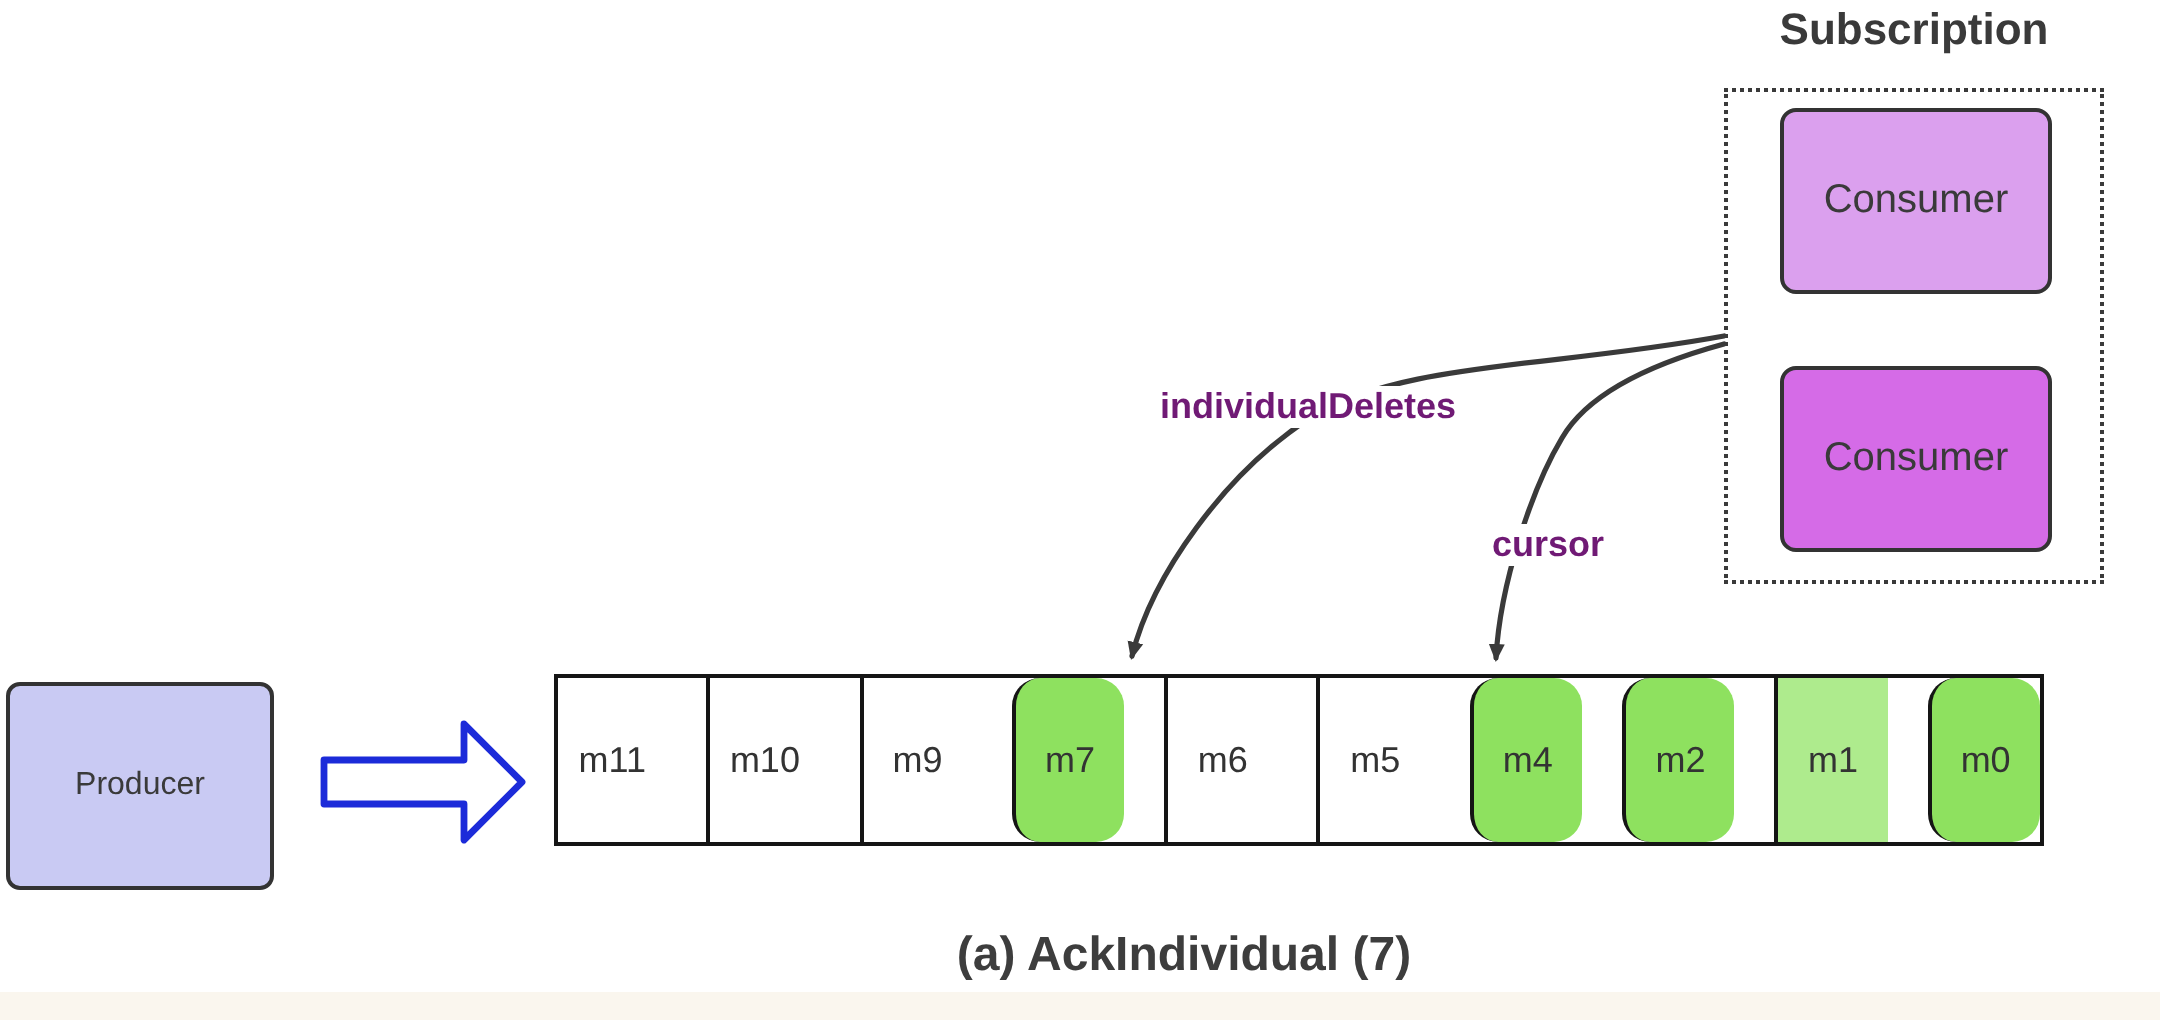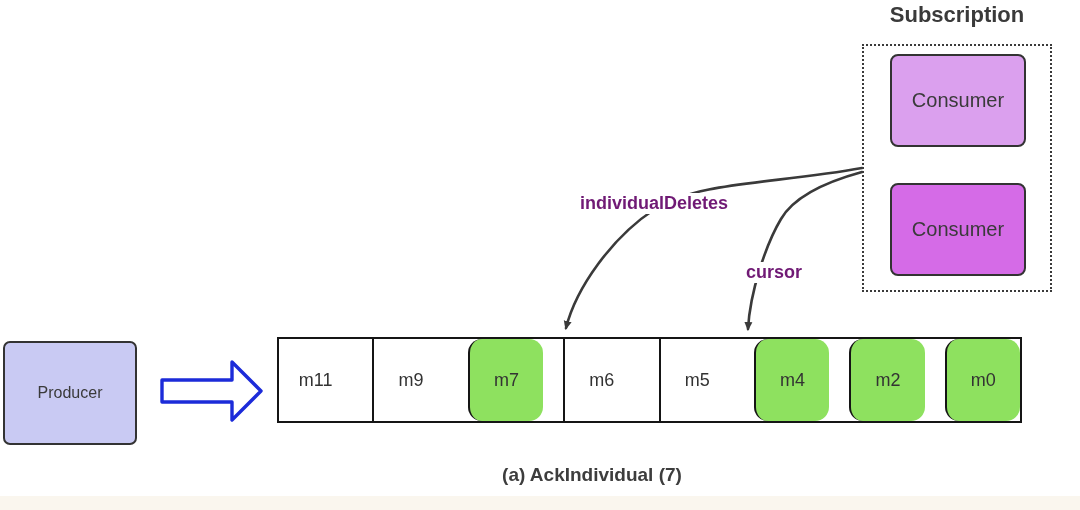--- a/index.html
+++ b/index.html
@@ -94,21 +94,21 @@
     padding:0 2px;
     z-index:3;
     white-space:nowrap;
   }
   .annotation-individual{left:578px;top:193px;}
   .annotation-cursor{left:744px;top:214px;margin-top:48px;}
   
   .caption{
     position:absolute;left:104px;top:464px;width:976px;
     text-align:center;
-    font-size:19px;font-weight:600;color:#3d3d3d;
+    font-size:24px;font-weight:600;color:#3d3d3d;
     z-index:2;
   }
   .footer-strip{
     position:absolute;left:0;top:496px;width:1080px;height:14px;
     background:var(--footer-strip,#faf6ee);
     z-index:2;
   }
 </style>
 </head>
 <body>
@@ -145,26 +145,28 @@
 
   <div class="annotation annotation-individual">individualDeletes</div>
   <div class="annotation annotation-cursor">cursor</div>
 
   <div class="producer">
     <span>Producer</span>
   </div>
 
   <div class="queue">
     <div class="cell state-unacked">m11</div>
+    <div class="cell state-unacked">m10</div>
     <div class="cell state-unacked">m9</div>
     <div class="cell state-acked">m7</div>
     <div class="cell state-unacked">m6</div>
     <div class="cell state-unacked">m5</div>
     <div class="cell state-acked">m4</div>
     <div class="cell state-acked">m2</div>
+    <div class="cell state-acked-light">m1</div>
     <div class="cell state-acked">m0</div>
   </div>
 
   <div class="caption">(a) AckIndividual (7)</div>
 
   <div class="footer-strip"></div>
 
 </div>
 
 </body></html>

